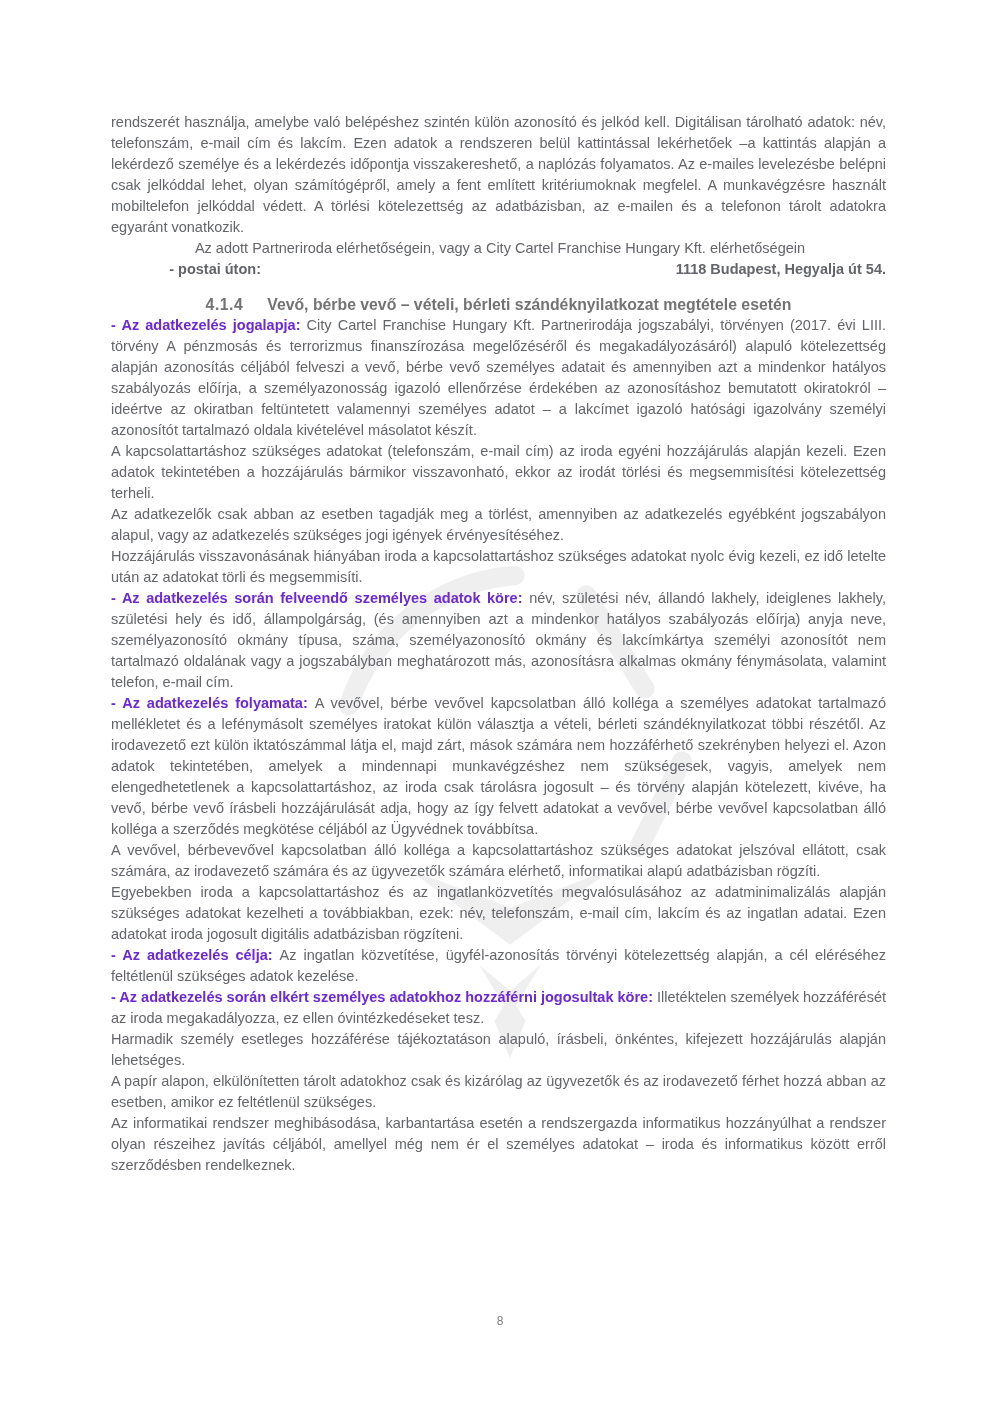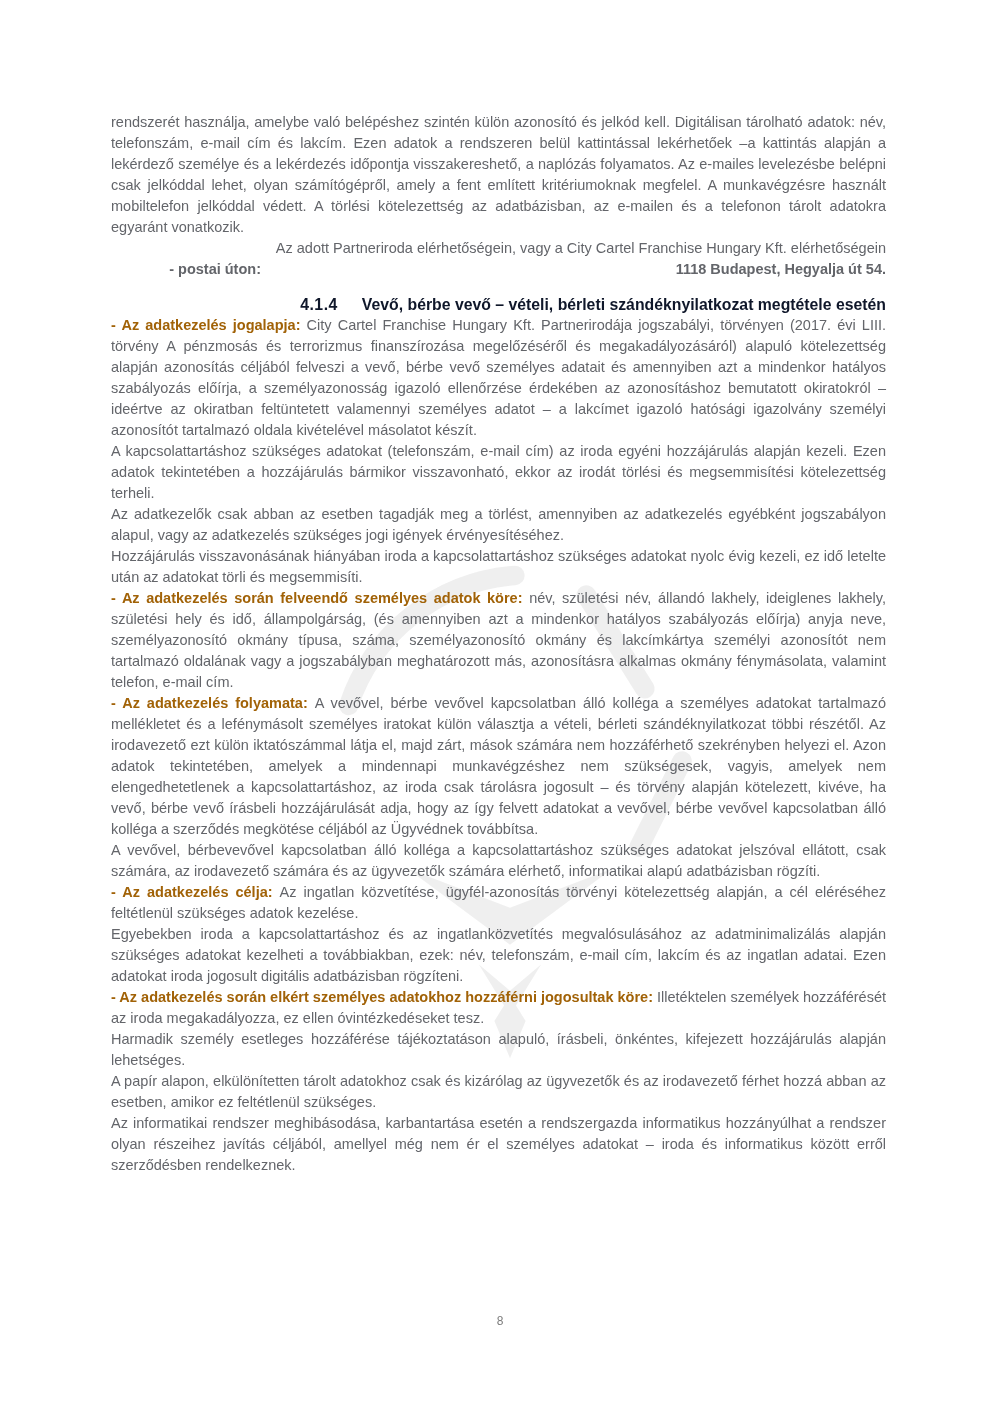--- a/index.html
+++ b/index.html
@@ -26,33 +26,33 @@
     top:112px;
     width:775px;
     z-index:1;
     color:#63656a;
     font-size:14.5px;
     line-height:21px;
     text-align:justify;
     hyphens:none;
   }
   .text-block p{margin:0;}
-  .lead{font-weight:bold;color:#a16207;}
+  .lead{font-weight:bold;color:#6d28d9;}
   .lead:not(:empty)::after{content:" ";}
-  .channels{padding-left:3px;text-align:right;}
+  .channels{padding-left:3px;text-align:center;}
   .intro-line{text-align:left;}
   .contact-row{display:flex;text-align:right;font-weight:bold;}
   .contact-label{flex:0 0 150px;}
   .contact-value{flex:1 1 auto;}
   .section-heading{
     margin-top:14px !important;
     font-size:15.8px;
     font-weight:bold;
-    color:#0f172a;
-    text-align:right;
+    color:#737373;
+    text-align:center;
     line-height:21px;
   }
   .section-number{display:inline-block;margin-right:24px;letter-spacing:.5px;}
   .footer{
     position:absolute;
     top:1314px;
     left:0;
     width:100%;
     text-align:center;
     color:#7c7c7c;
@@ -92,22 +92,22 @@
 
     <p class="section-heading"><span class="section-number">4.1.4</span><span>Vevő, bérbe vevő – vételi, bérleti szándéknyilatkozat megtétele esetén</span></p>
 
     <p><b class="lead">- Az adatkezelés jogalapja:</b><span>City Cartel Franchise Hungary Kft. Partnerirodája jogszabályi, törvényen (2017. évi LIII. törvény A pénzmosás és terrorizmus finanszírozása megelőzéséről és megakadályozásáról) alapuló kötelezettség alapján azonosítás céljából felveszi a vevő, bérbe vevő személyes adatait és amennyiben azt a mindenkor hatályos szabályozás előírja, a személyazonosság igazoló ellenőrzése érdekében az azonosításhoz bemutatott okiratokról – ideértve az okiratban feltüntetett valamennyi személyes adatot – a lakcímet igazoló hatósági igazolvány személyi azonosítót tartalmazó oldala kivételével másolatot készít.</span></p>
     <p><b class="lead"></b><span>A kapcsolattartáshoz szükséges adatokat (telefonszám, e-mail cím) az iroda egyéni hozzájárulás alapján kezeli. Ezen adatok tekintetében a hozzájárulás bármikor visszavonható, ekkor az irodát törlési és megsemmisítési kötelezettség terheli.</span></p>
     <p><b class="lead"></b><span>Az adatkezelők csak abban az esetben tagadják meg a törlést, amennyiben az adatkezelés egyébként jogszabályon alapul, vagy az adatkezelés szükséges jogi igények érvényesítéséhez.</span></p>
     <p><b class="lead"></b><span>Hozzájárulás visszavonásának hiányában iroda a kapcsolattartáshoz szükséges adatokat nyolc évig kezeli, ez idő letelte után az adatokat törli és megsemmisíti.</span></p>
     <p><b class="lead">- Az adatkezelés során felveendő személyes adatok köre:</b><span>név, születési név, állandó lakhely, ideiglenes lakhely, születési hely és idő, állampolgárság, (és amennyiben azt a mindenkor hatályos szabályozás előírja) anyja neve, személyazonosító okmány típusa, száma, személyazonosító okmány és lakcímkártya személyi azonosítót nem tartalmazó oldalának vagy a jogszabályban meghatározott más, azonosításra alkalmas okmány fénymásolata, valamint telefon, e-mail cím.</span></p>
     <p><b class="lead">- Az adatkezelés folyamata:</b><span>A vevővel, bérbe vevővel kapcsolatban álló kolléga a személyes adatokat tartalmazó mellékletet és a lefénymásolt személyes iratokat külön választja a vételi, bérleti szándéknyilatkozat többi részétől. Az irodavezető ezt külön iktatószámmal látja el, majd zárt, mások számára nem hozzáférhető szekrényben helyezi el. Azon adatok tekintetében, amelyek a mindennapi munkavégzéshez nem szükségesek, vagyis, amelyek nem elengedhetetlenek a kapcsolattartáshoz, az iroda csak tárolásra jogosult – és törvény alapján kötelezett, kivéve, ha vevő, bérbe vevő írásbeli hozzájárulását adja, hogy az így felvett adatokat a vevővel, bérbe vevővel kapcsolatban álló kolléga a szerződés megkötése céljából az Ügyvédnek továbbítsa.</span></p>
     <p><b class="lead"></b><span>A vevővel, bérbevevővel kapcsolatban álló kolléga a kapcsolattartáshoz szükséges adatokat jelszóval ellátott, csak számára, az irodavezető számára és az ügyvezetők számára elérhető, informatikai alapú adatbázisban rögzíti.</span></p>
+    <p><b class="lead"></b><span>Egyebekben iroda a kapcsolattartáshoz és az ingatlanközvetítés megvalósulásához az adatminimalizálás alapján szükséges adatokat kezelheti a továbbiakban, ezek: név, telefonszám, e-mail cím, lakcím és az ingatlan adatai. Ezen adatokat iroda jogosult digitális adatbázisban rögzíteni.</span></p>
     <p><b class="lead">- Az adatkezelés célja:</b><span>Az ingatlan közvetítése, ügyfél-azonosítás törvényi kötelezettség alapján, a cél eléréséhez feltétlenül szükséges adatok kezelése.</span></p>
-    <p><b class="lead"></b><span>Egyebekben iroda a kapcsolattartáshoz és az ingatlanközvetítés megvalósulásához az adatminimalizálás alapján szükséges adatokat kezelheti a továbbiakban, ezek: név, telefonszám, e-mail cím, lakcím és az ingatlan adatai. Ezen adatokat iroda jogosult digitális adatbázisban rögzíteni.</span></p>
     <p><b class="lead">- Az adatkezelés során elkért személyes adatokhoz hozzáférni jogosultak köre:</b><span>Illetéktelen személyek hozzáférését az iroda megakadályozza, ez ellen óvintézkedéseket tesz.</span></p>
     <p><b class="lead"></b><span>Harmadik személy esetleges hozzáférése tájékoztatáson alapuló, írásbeli, önkéntes, kifejezett hozzájárulás alapján lehetséges.</span></p>
     <p><b class="lead"></b><span>A papír alapon, elkülönítetten tárolt adatokhoz csak és kizárólag az ügyvezetők és az irodavezető férhet hozzá abban az esetben, amikor ez feltétlenül szükséges.</span></p>
     <p><b class="lead"></b><span>Az informatikai rendszer meghibásodása, karbantartása esetén a rendszergazda informatikus hozzányúlhat a rendszer olyan részeihez javítás céljából, amellyel még nem ér el személyes adatokat – iroda és informatikus között erről szerződésben rendelkeznek.</span></p>
 
   </div>
 
   <div class="footer">
     <span>8</span>
   </div>

